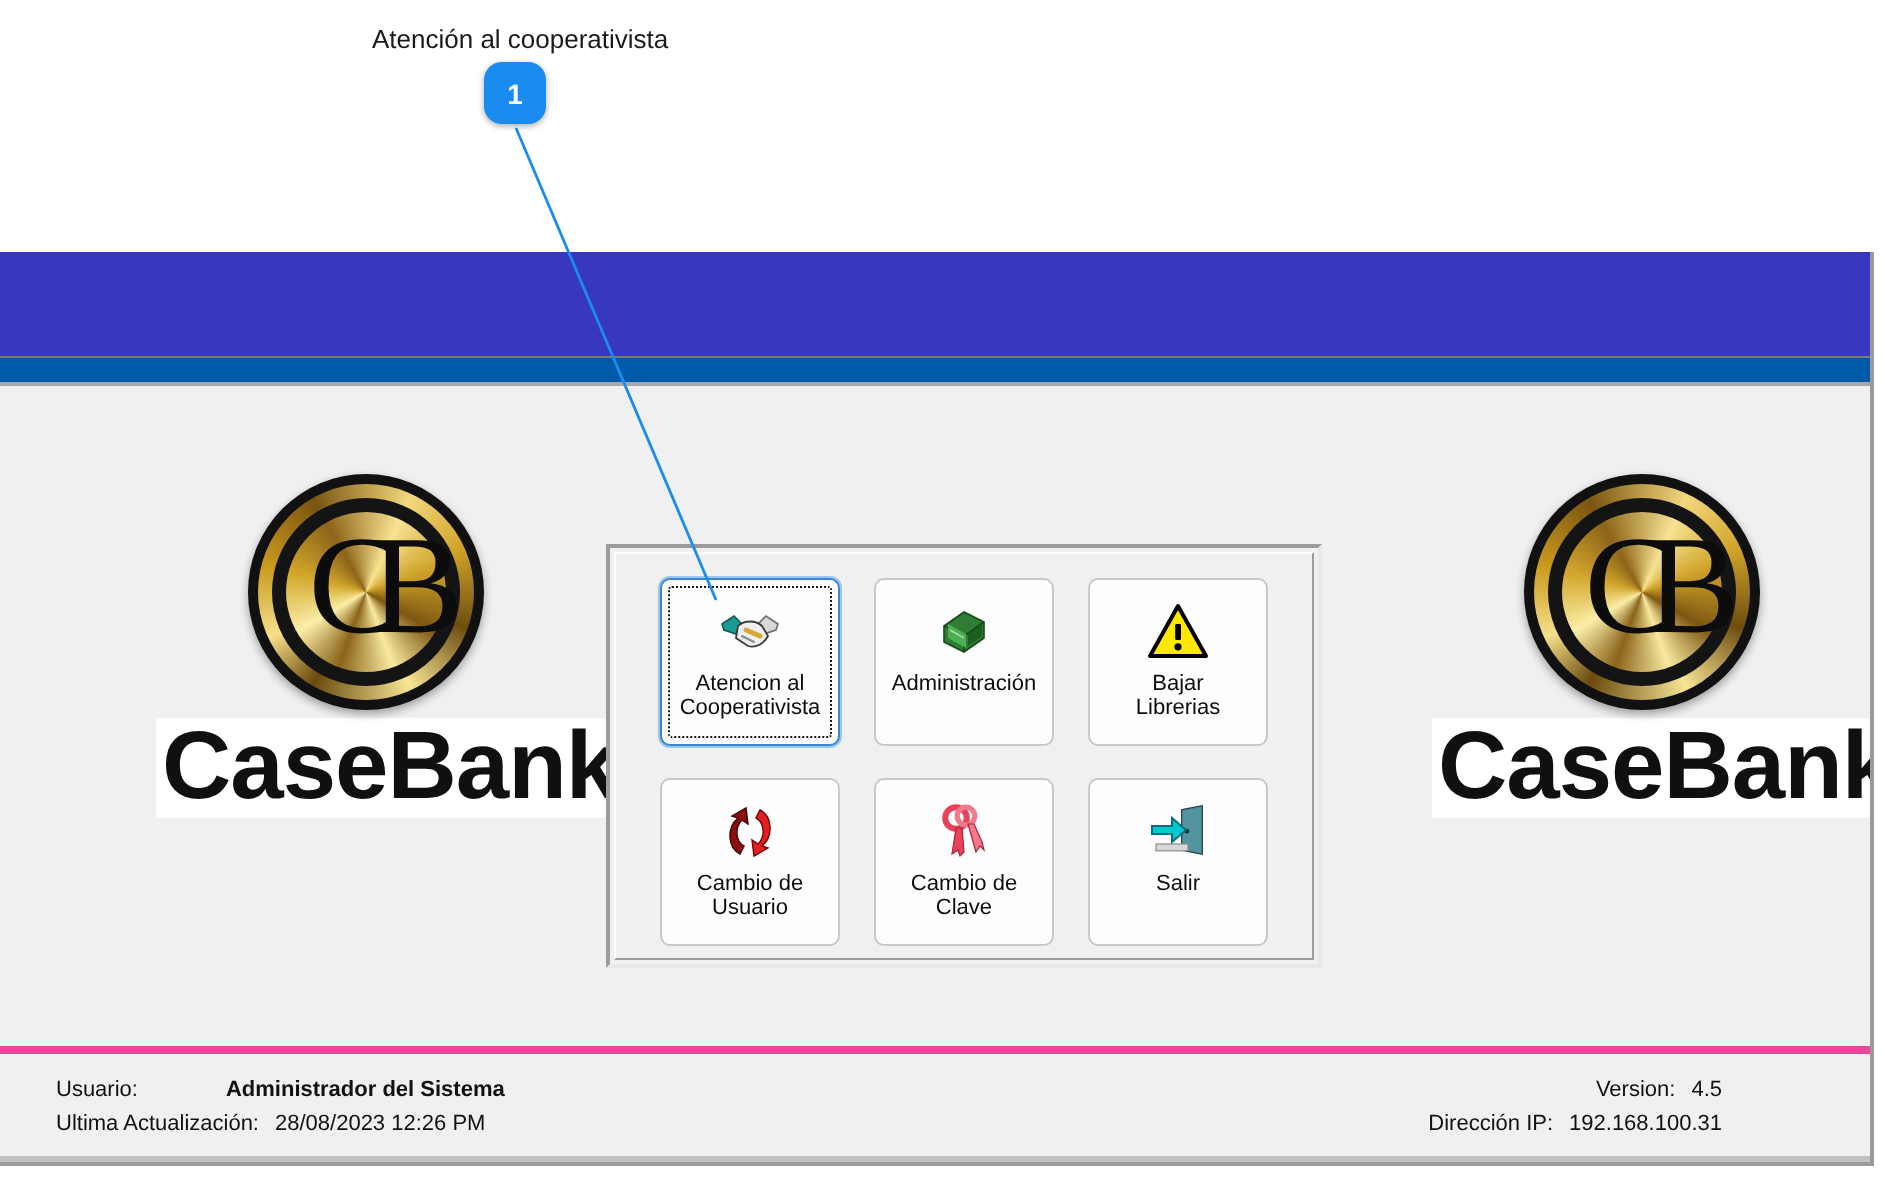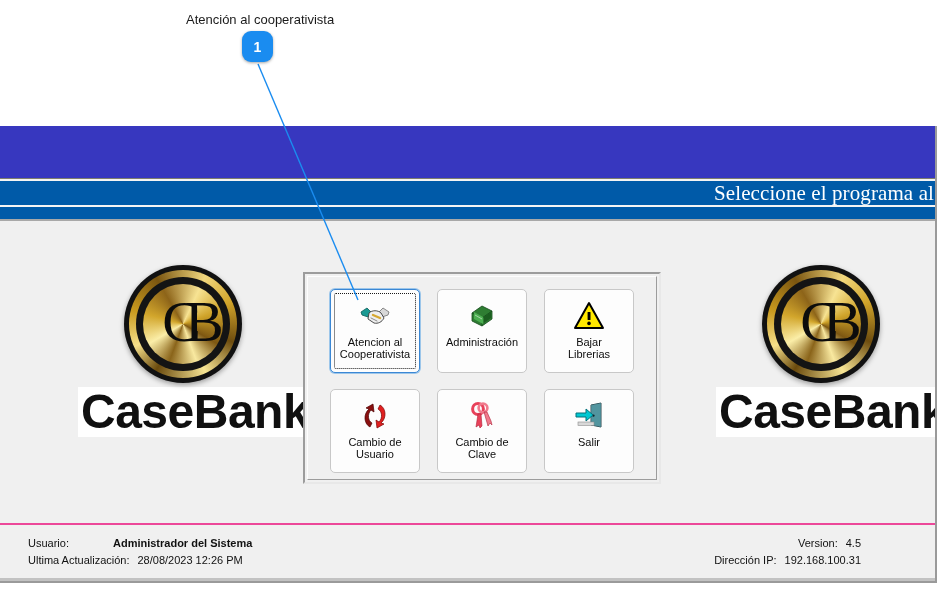--- a/index.html
+++ b/index.html
@@ -149,21 +149,21 @@
       conic-gradient(from 200deg,
         #8a641a 0deg, #fbeea8 40deg, #d2a62c 85deg,
         #8d6419 130deg, #f7e393 185deg, #cfa329 230deg,
         #7d5712 280deg, #f9e9a0 320deg, #8a641a 360deg);
     display: flex;
     align-items: center;
     justify-content: center;
   }
   .coin .monogram {
     font-family: "Liberation Serif", serif;
-    font-size: 58px;
+    font-size: 70px;
     line-height: 1;
     color: #0c0c0c;
     font-weight: 400;
     letter-spacing: -16px;
     padding-left: 4px;
     transform: translateY(-2px);
   }
   .logo-word {
     margin-top: 4px;
     font-family: "Liberation Sans", sans-serif;
@@ -252,21 +252,21 @@
   }
 
   
   #status-bar {
     position: absolute;
     left: 0;
     bottom: 0;
     width: 100%;
     height: 58px;
     background: #f0f0f0;
-    border-top: 2px solid #ec4899;
+    border-top: 4px solid #ec4899;
     box-sizing: border-box;
   }
   .status-left {
     position: absolute;
     left: 28px;
     top: 10px;
     font-size: 11px;
     color: #111111;
   }
   .status-right {
@@ -296,23 +296,20 @@
     background: #c2c2c2;
   }
 </style>
 </head>
 <body>
 
 <div id="app-window">
 
   <div class="band-purple" style="background: rgb(55, 55, 191);"></div>
 
-  <div class="band-blue-title" style="background: rgb(0, 90, 168);">
-    <span class="title-text">Seleccione el programa al</span>
-  </div>
 
   <div class="band-blue-lower" style="background: rgb(0, 90, 168);"></div>
 
   <div id="client-area">
 
     <div class="logo-block" id="logo-left">
       <div class="coin">
         <div class="ring"></div>
         <div class="inner-dark"></div>
         <div class="face">

